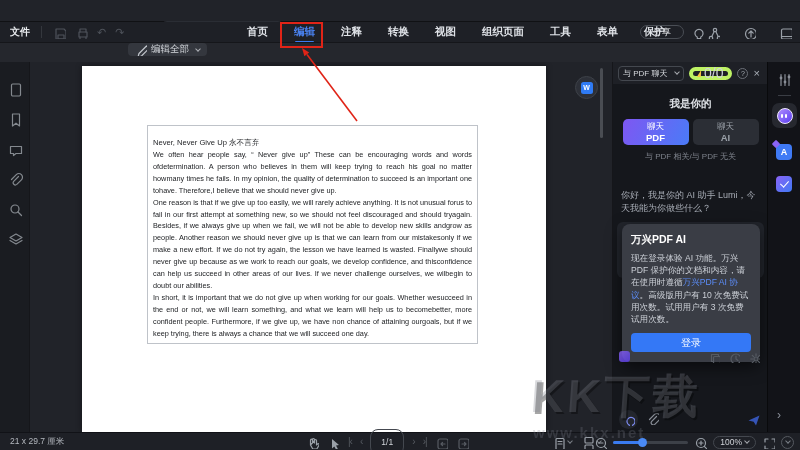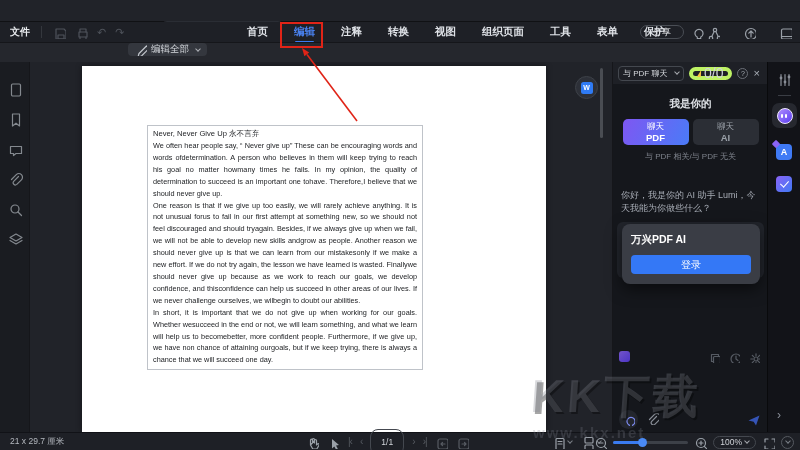--- a/index.html
+++ b/index.html
@@ -44,21 +44,21 @@
   .tool .ico{color:#c3c7cd;}
   .tool-pill{background:#34373e;border-radius:4px;height:16px;padding:0 7px;}
   .t-vdiv{width:1px;height:12px;background:#3a3d44;}
   .ai-dot{width:13px;height:13px;border-radius:50%;background:linear-gradient(135deg,#8a63f5,#3f7af5);color:#fff;font-size:6px;font-weight:bold;display:flex;align-items:center;justify-content:center;flex:none;}
 
   
   .leftrail{position:absolute;left:0;top:62px;width:30px;height:370px;background:#1a1c21;border-right:1px solid #15161a;}
   .lr-ic{position:absolute;left:8px;color:#84898f;}
   .canvas{position:absolute;left:30px;top:62px;width:582px;height:370px;background:#212329;overflow:hidden;}
   .page{position:absolute;left:52px;top:4px;width:464px;height:366px;background:#ffffff;box-shadow:0 0 6px rgba(0,0,0,.45);}
-  .textbox{position:absolute;left:65px;top:59px;width:276px;border:1px solid #bfc3c9;padding:2px 5px 3px 5px;}
+  .textbox{position:absolute;left:65px;top:59px;width:331px;border:1px solid #bfc3c9;padding:11px 5px 3px 5px;}
   .doc-title{font-size:7.6px;color:#1b1d20;line-height:12px;}
   .doc-p{font-size:7.3px;color:#1b1d20;line-height:11.9px;text-align:justify;}
   .wbtn{position:absolute;left:545px;top:14px;width:23px;height:23px;border-radius:50%;background:#2d3038;border:1px solid #3d4148;display:flex;align-items:center;justify-content:center;}
   .wsq{width:12px;height:12px;border-radius:2.5px;background:#2f7bf5;color:#fff;font-size:7px;font-weight:bold;display:flex;align-items:center;justify-content:center;}
   .vscroll{position:absolute;left:570px;top:6px;width:3px;height:70px;background:#4a4d53;border-radius:2px;}
 
   
   .ai-panel{position:absolute;left:612px;top:62px;width:155px;height:370px;background:#1e2026;border-left:1px solid #15161a;}
   .ap-head{position:absolute;left:0;top:0;width:155px;height:22px;display:flex;align-items:center;padding:0 5px;gap:5px;}
   .ap-select{width:66px;height:15px;border:1px solid #44484f;border-radius:4px;color:#d5d8dd;font-size:8px;display:flex;align-items:center;justify-content:space-between;padding:0 4px;}
@@ -532,20 +532,23 @@
           <span class="type-top">聊天</span>
           <span class="type-bot">AI</span>
         </div>
       </div>
       <div class="type-cap">与 PDF 相关/与 PDF 无关</div>
       <div class="greeting">你好，我是你的 AI 助手 Lumi，今天我能为你做些什么？</div>
       <div class="bubble2"></div>
 
       <div class="promo">
         <div class="promo-title">万兴PDF AI</div>
+        <div class="promo-body">
+          <span>现在登录体验 AI 功能。万兴PDF 保护你的文档和内容，请在使用时遵循</span><span class="promo-link">万兴PDF AI 协议</span><span>。高级版用户有 10 次免费试用次数。试用用户有 3 次免费试用次数。</span>
+        </div>
         <div class="promo-login">
             <span>登录</span>
           </div>
       </div>
 
       <div class="dim-icons">
         <span class="prompt-ic"></span>
         <span class="di" style="right:48px">
             <svg class="ic" width="12" height="12">
               <use href="#i-copy"></use>

